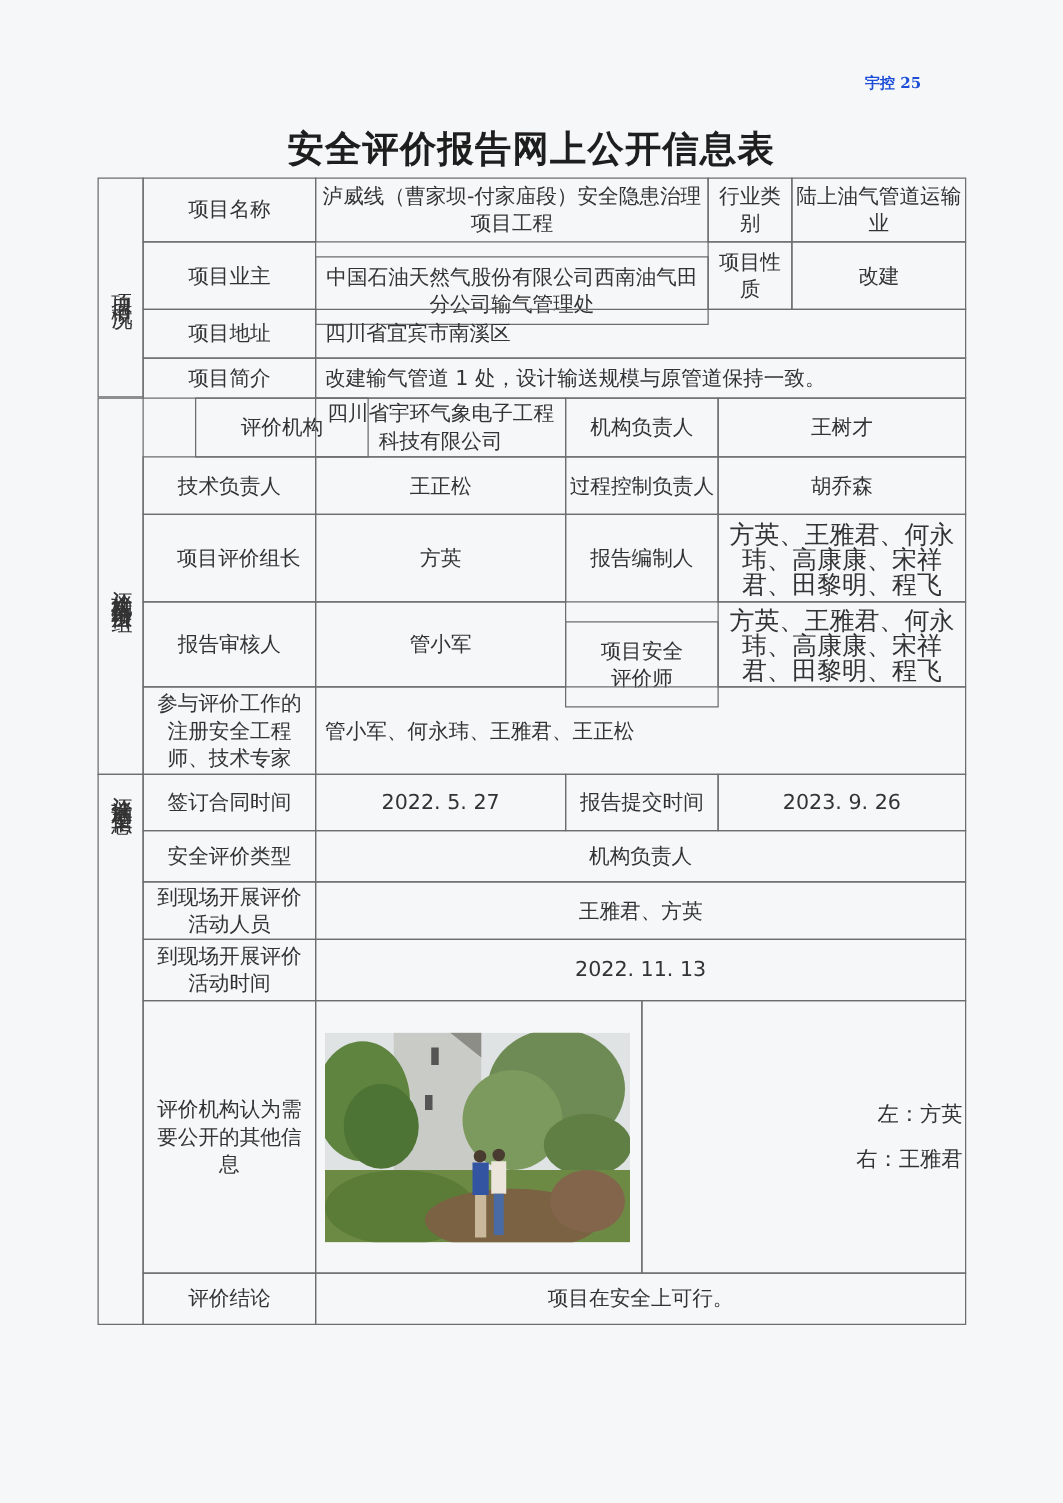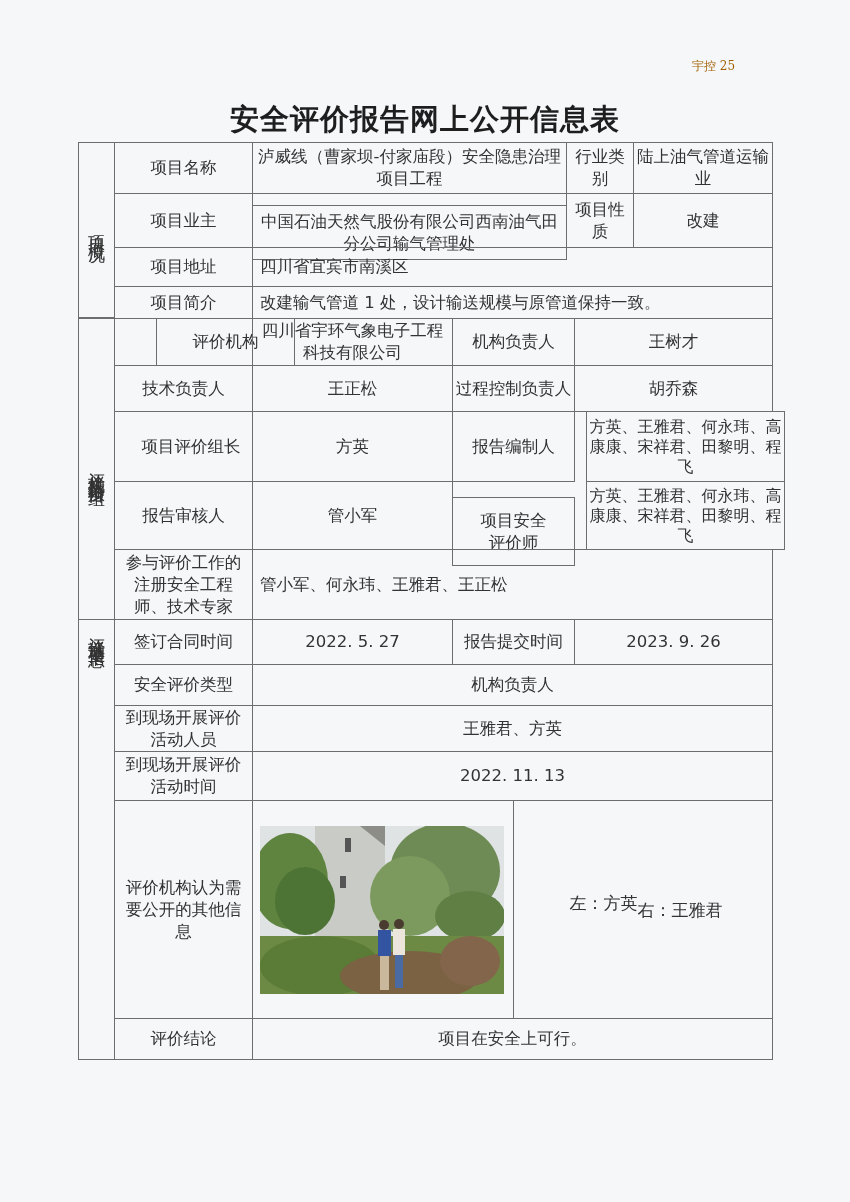--- a/index.html
+++ b/index.html
@@ -1,26 +1,26 @@
 <!DOCTYPE html>
 <html><head>
 <meta charset="utf-8">
 <style>
   html, body { margin:0; padding:0; }
   body { width:850px; height:1202px; background:#f6f7f9; position:relative; overflow:hidden;
          font-family:"DejaVu Serif", "Liberation Serif", serif; color:#2a2a2a; }
-  .code { position:absolute; left:692px; top:58px; font-size:12px; font-weight:normal; color:#a16207; }
+  .code { position:absolute; left:692px; top:58px; font-size:12px; font-weight:bold; color:#1d4ed8; }
   .title { position:absolute; left:0; width:850px; top:100px; text-align:center; font-size:29px;
            font-weight:bold; letter-spacing:1px; color:#1e1e1e; font-family:"DejaVu Sans","Liberation Sans",sans-serif; }
   .c { position:absolute; box-sizing:border-box; border:1px solid #6d6d6d; display:flex;
        align-items:center; justify-content:center; text-align:center; font-size:16.5px; line-height:22px;
        font-family:"DejaVu Sans","Liberation Sans",sans-serif; color:#333; padding:0 2px; }
   .c.left { justify-content:flex-start; padding-left:7px; text-align:left; }
   .c.vert { flex-direction:column; font-size:17px; line-height:25px; }
-  .c.small { font-size:16px; line-height:20px;margin-left:12px; }
+  .c.small { font-size:20px; line-height:20px; }
   .photo { position:absolute; left:260px; top:826px; width:244px; height:168px; overflow:hidden; }
   .caption { font-size:17px; }
 </style>
 </head>
 <body>
 
 <div class="code">宇控 25</div>
 <div class="title">安全评价报告网上公开信息表</div>
 
 <div class="c vert" style="left:78px;top:142px;width:37px;height:176px;">
@@ -80,21 +80,21 @@
 <div class="c" style="left:252px;top:664px;width:521px;height:42px;">机构负责人</div>
 
 <div class="c" style="left:114px;top:705px;width:139px;height:47px;padding:0 8px;">到现场开展评价活动人员</div>
 <div class="c" style="left:252px;top:705px;width:521px;height:47px;">王雅君、方英</div>
 
 <div class="c" style="left:114px;top:751px;width:139px;height:50px;padding:0 8px;">到现场开展评价活动时间</div>
 <div class="c" style="left:252px;top:751px;width:521px;height:50px;">2022. 11. 13</div>
 
 <div class="c" style="left:114px;top:800px;width:139px;height:219px;padding:0 10px;">评价机构认为需要公开的其他信息</div>
 <div class="c" style="left:252px;top:800px;width:262px;height:219px;"></div>
-<div class="c" style="left:513px;top:800px;width:260px;height:219px;align-items:center;padding-left:8px;">
+<div class="c" style="left:513px;top:800px;width:260px;height:219px;flex-direction:column;align-items:flex-end;padding-left:8px;">
   <div class="caption" style="margin-bottom:14px;">左：方英</div>
   <div class="caption">右：王雅君</div>
 </div>
 
 <div class="photo">
   <svg width="244" height="168" viewBox="0 0 244 168" xmlns="http://www.w3.org/2000/svg">
     <rect width="244" height="168" fill="#dfe3e4"></rect>
     <rect x="55" y="0" width="70" height="115" fill="#c9cbc7"></rect>
     <polygon points="100,0 125,0 125,20" fill="#8d8d87"></polygon>
     <rect x="85" y="12" width="6" height="14" fill="#555"></rect>

